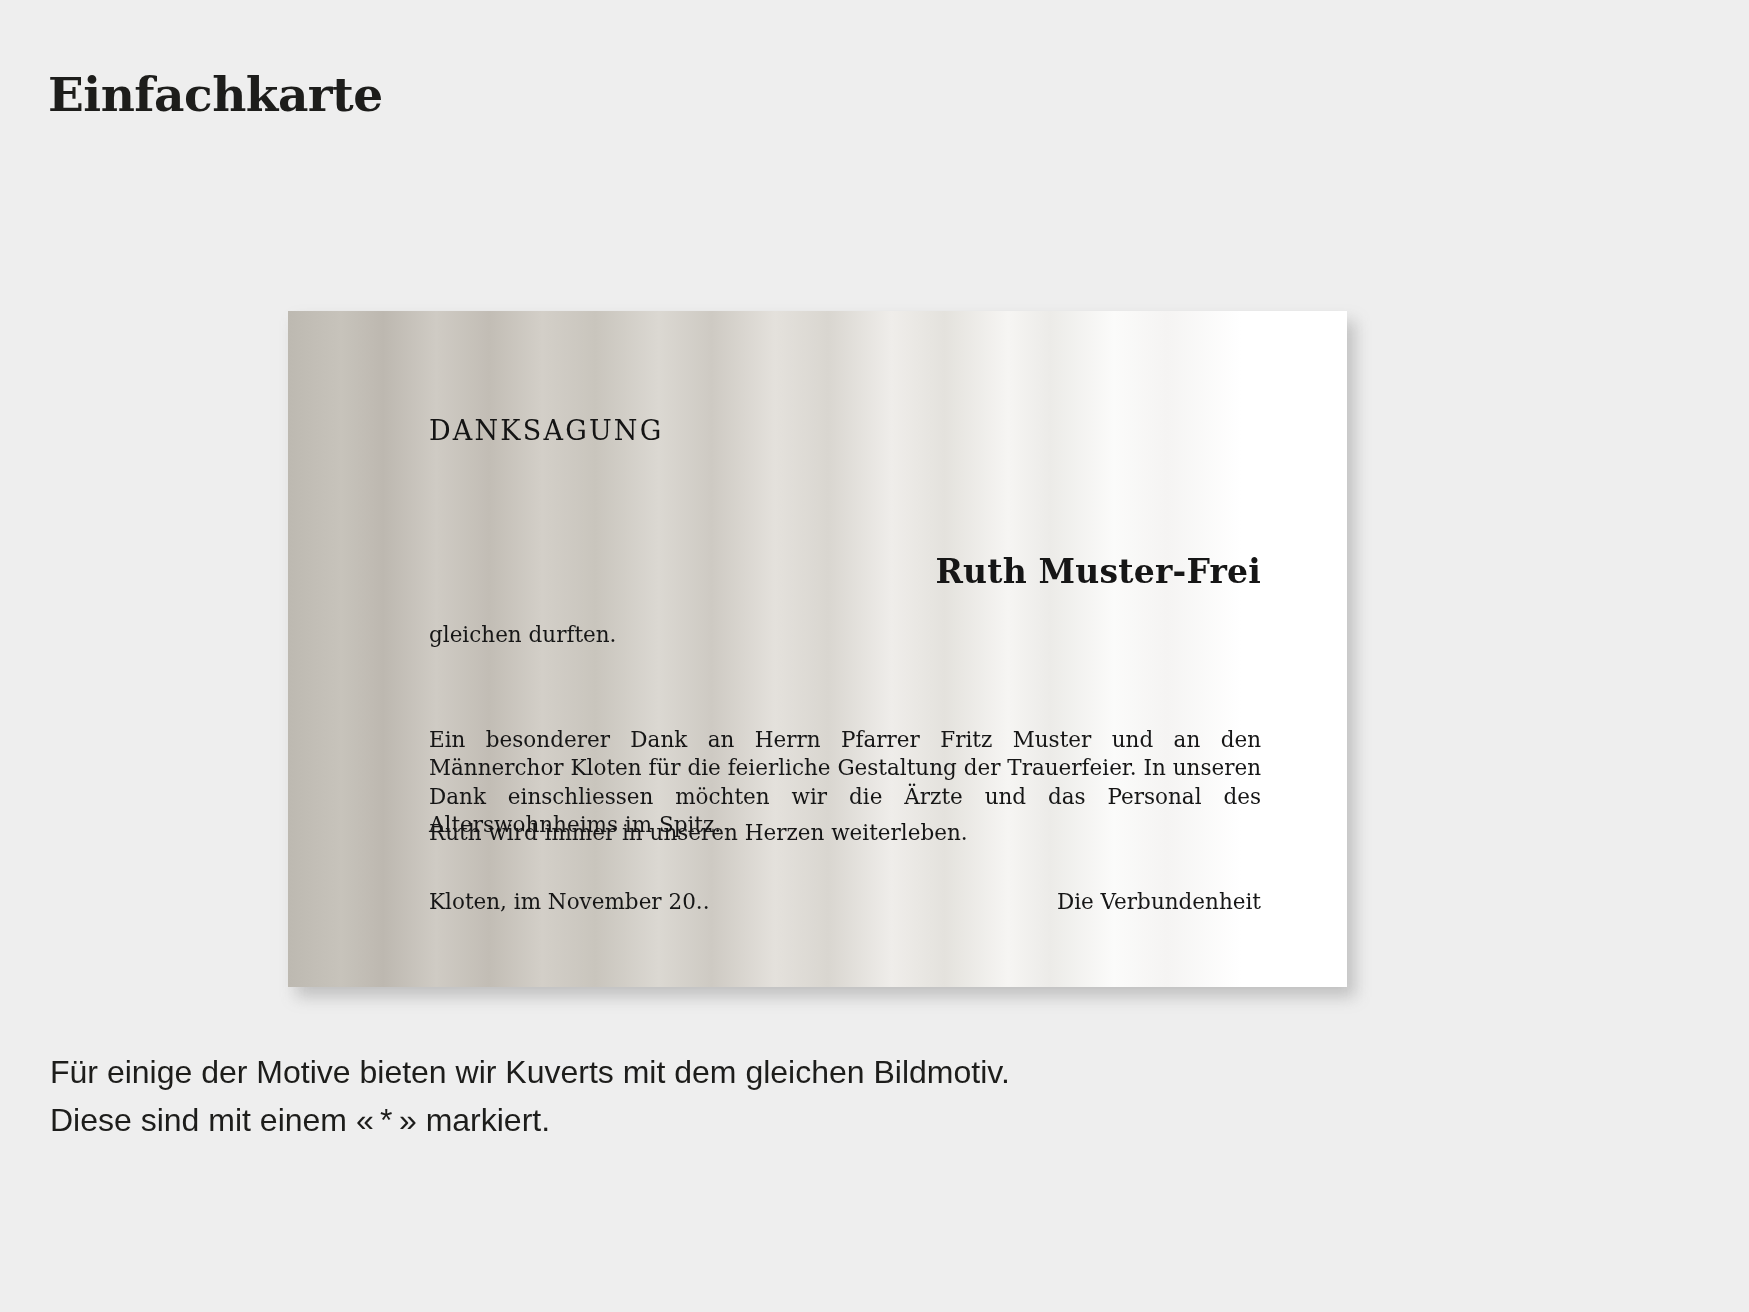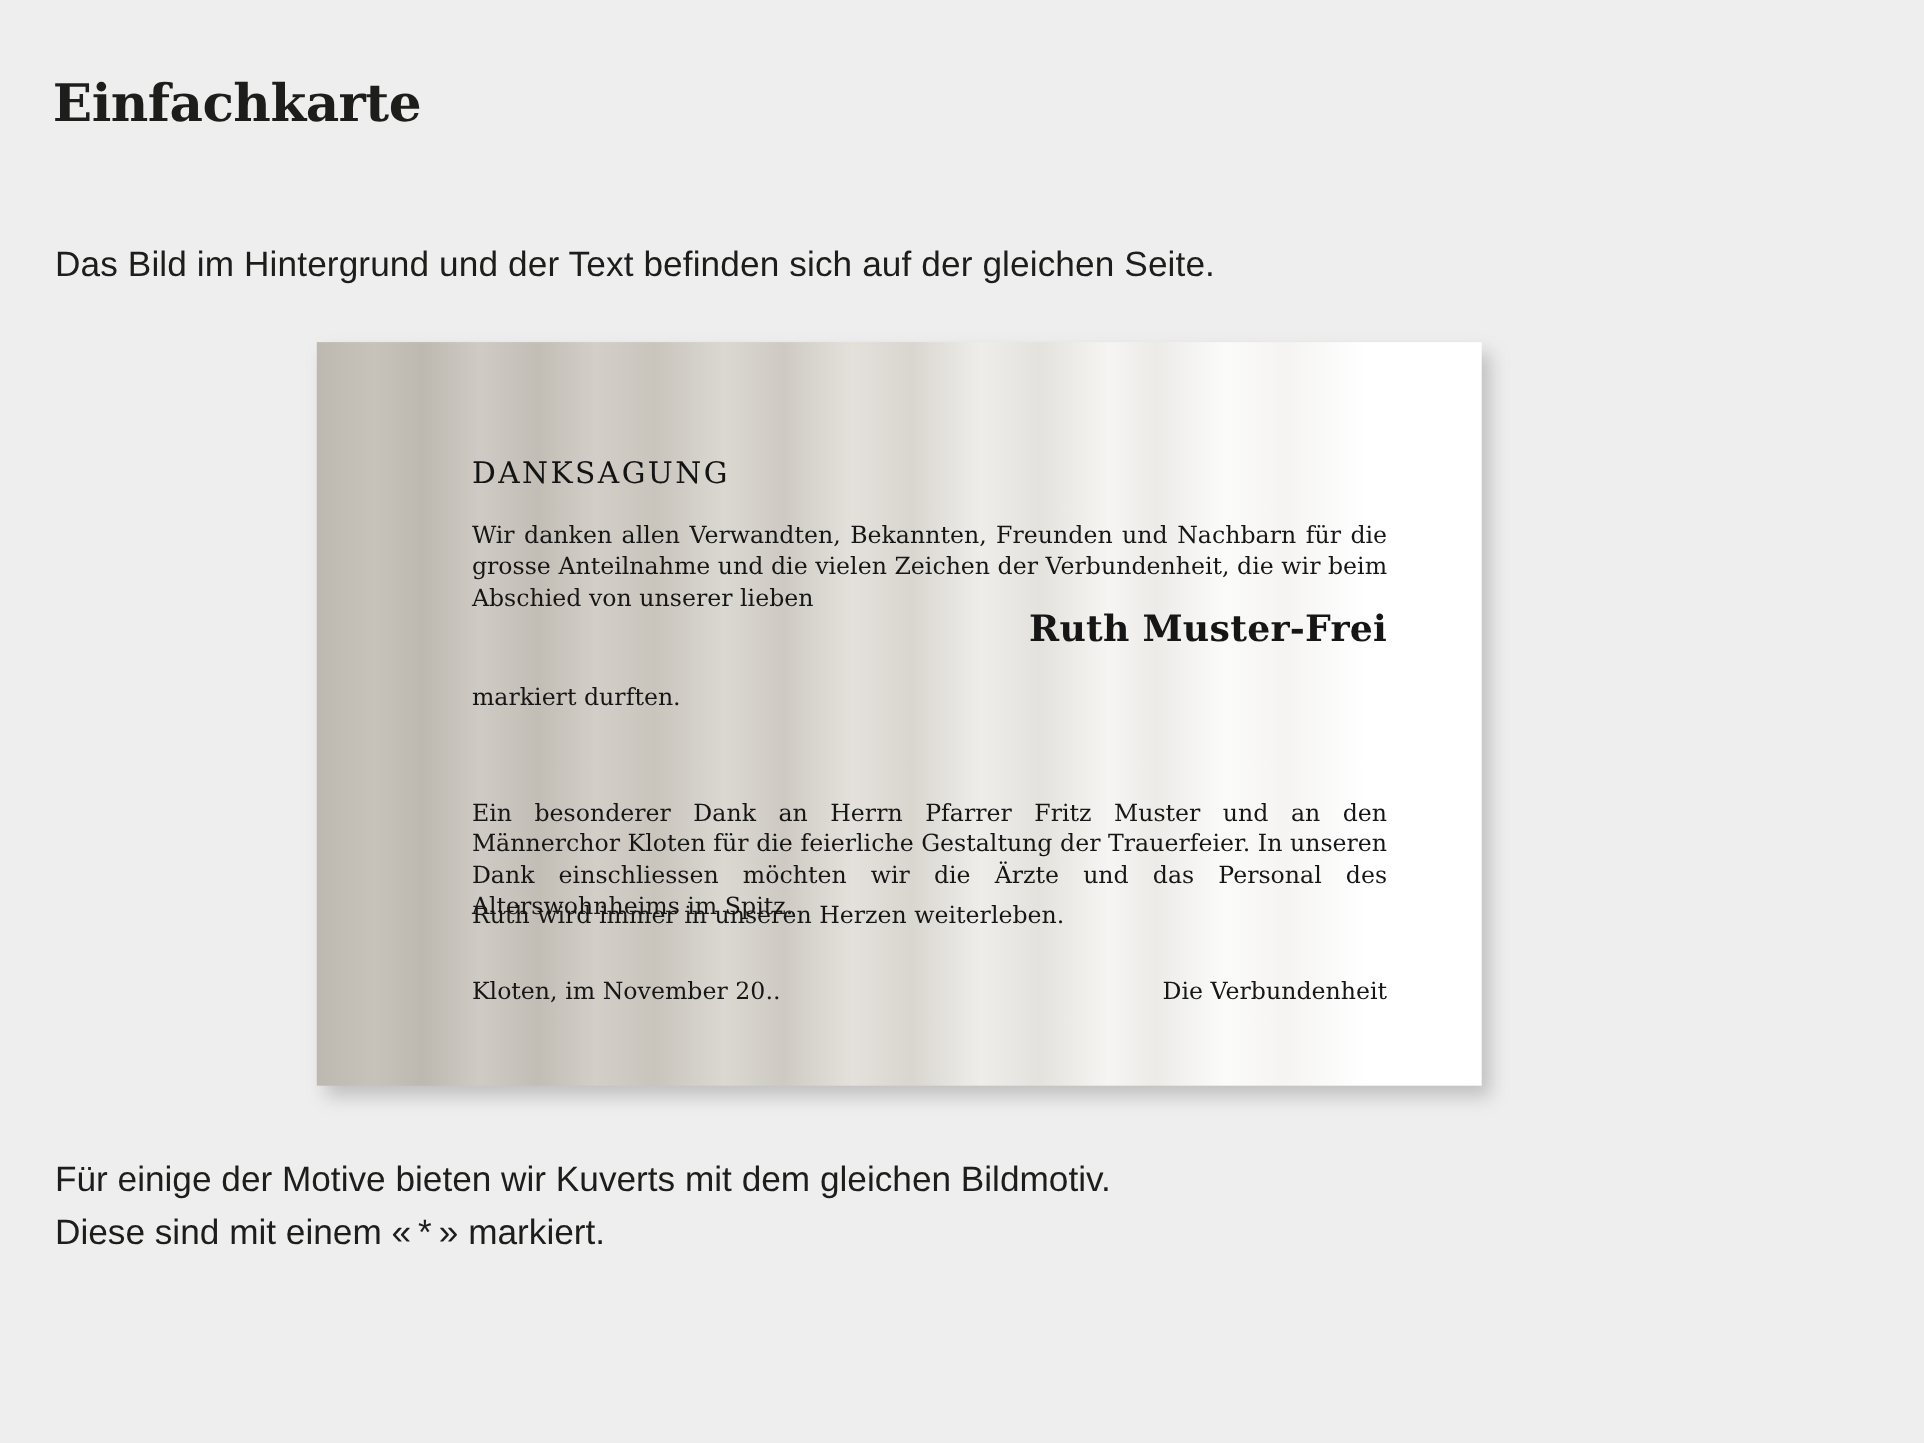--- a/index.html
+++ b/index.html
@@ -162,34 +162,32 @@
   }
   .outro div { white-space: pre; }
 </style>
 </head>
 <body>
 
 <div class="page">
 
   <h1 class="page-title">Einfachkarte</h1>
 
-  <p class="intro-text">Das Bild im Hintergrund und der Text befinden sich auf der gleichen Seite.</p>
 
   <div class="card-wrap">
     <div class="card-shadow"></div>
     <div class="card">
       <div class="card-inner">
 
         <div class="card-heading">DANKSAGUNG</div>
 
-        <div class="para p1">Wir danken allen Verwandten, Bekannten, Freunden und Nachbarn für die grosse Anteilnahme und die vielen Zeichen der Verbundenheit, die wir beim Abschied von unserer lieben</div>
 
         <div class="p-name">Ruth Muster-Frei</div>
 
-        <div class="para p2">markiert durften.</div>
+        <div class="para p2">gleichen durften.</div>
 
 
         <div class="para p4">Ein besonderer Dank an Herrn Pfarrer Fritz Muster und an den Männerchor Kloten für die feierliche Gestaltung der Trauerfeier. In unseren Dank einschliessen möchten wir die Ärzte und das Personal des Alterswohnheims im Spitz.</div>
 
         <div class="para p5">Ruth wird immer in unseren Herzen weiterleben.</div>
 
         <div class="footer-row">
           <span>Kloten, im November 20..</span>
           <span>Die Verbundenheit</span>
         </div>

